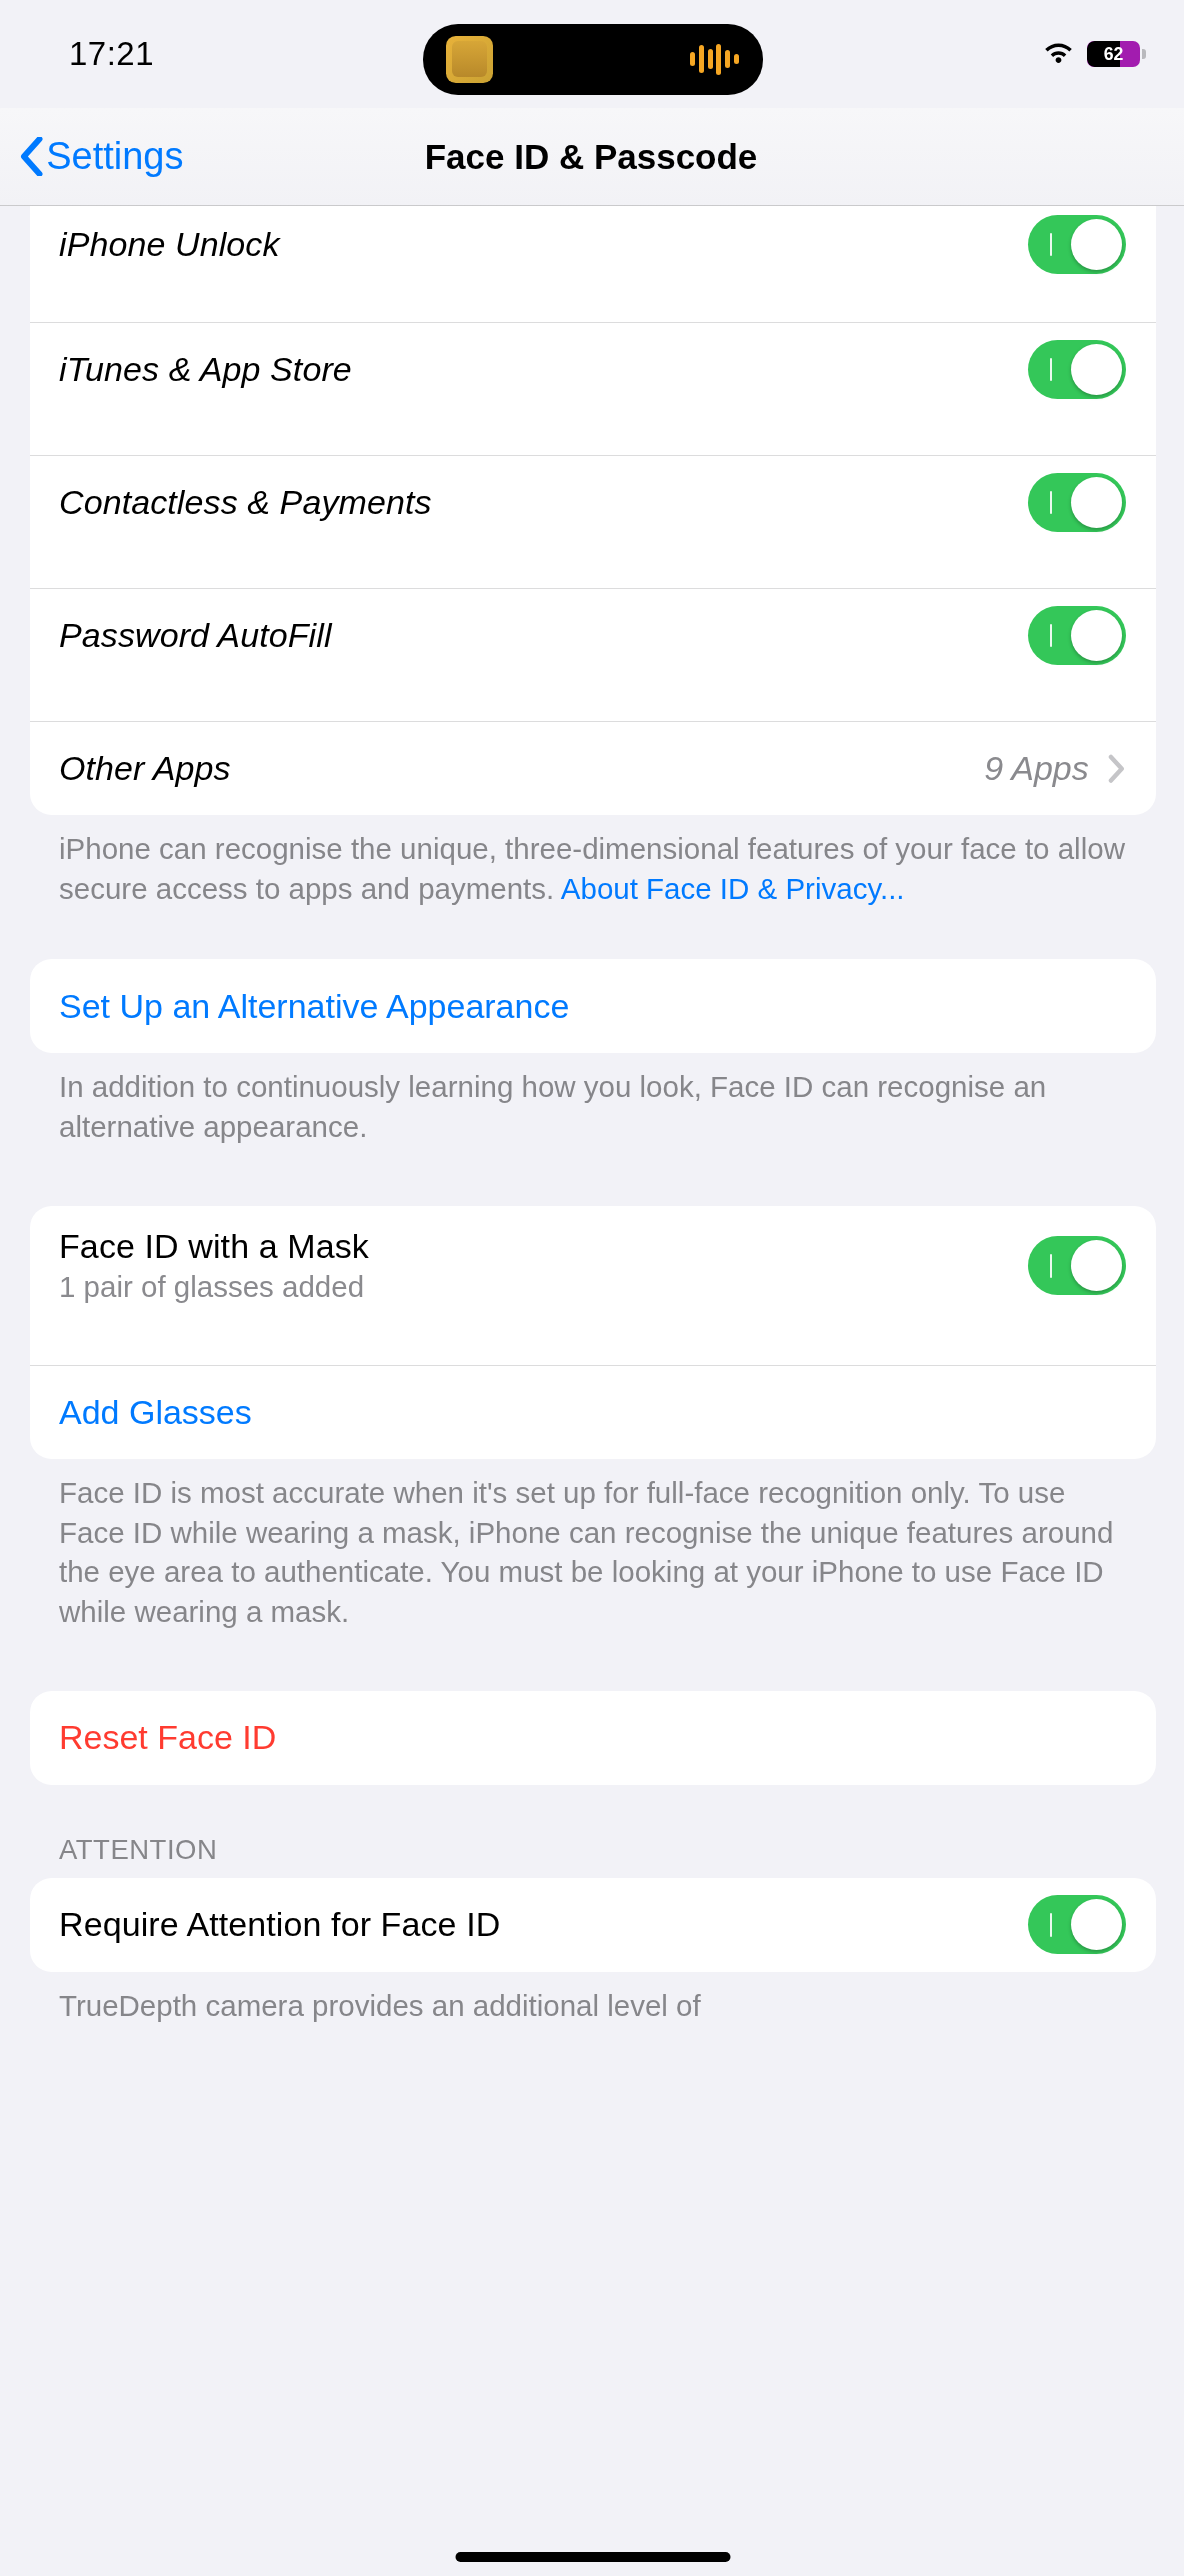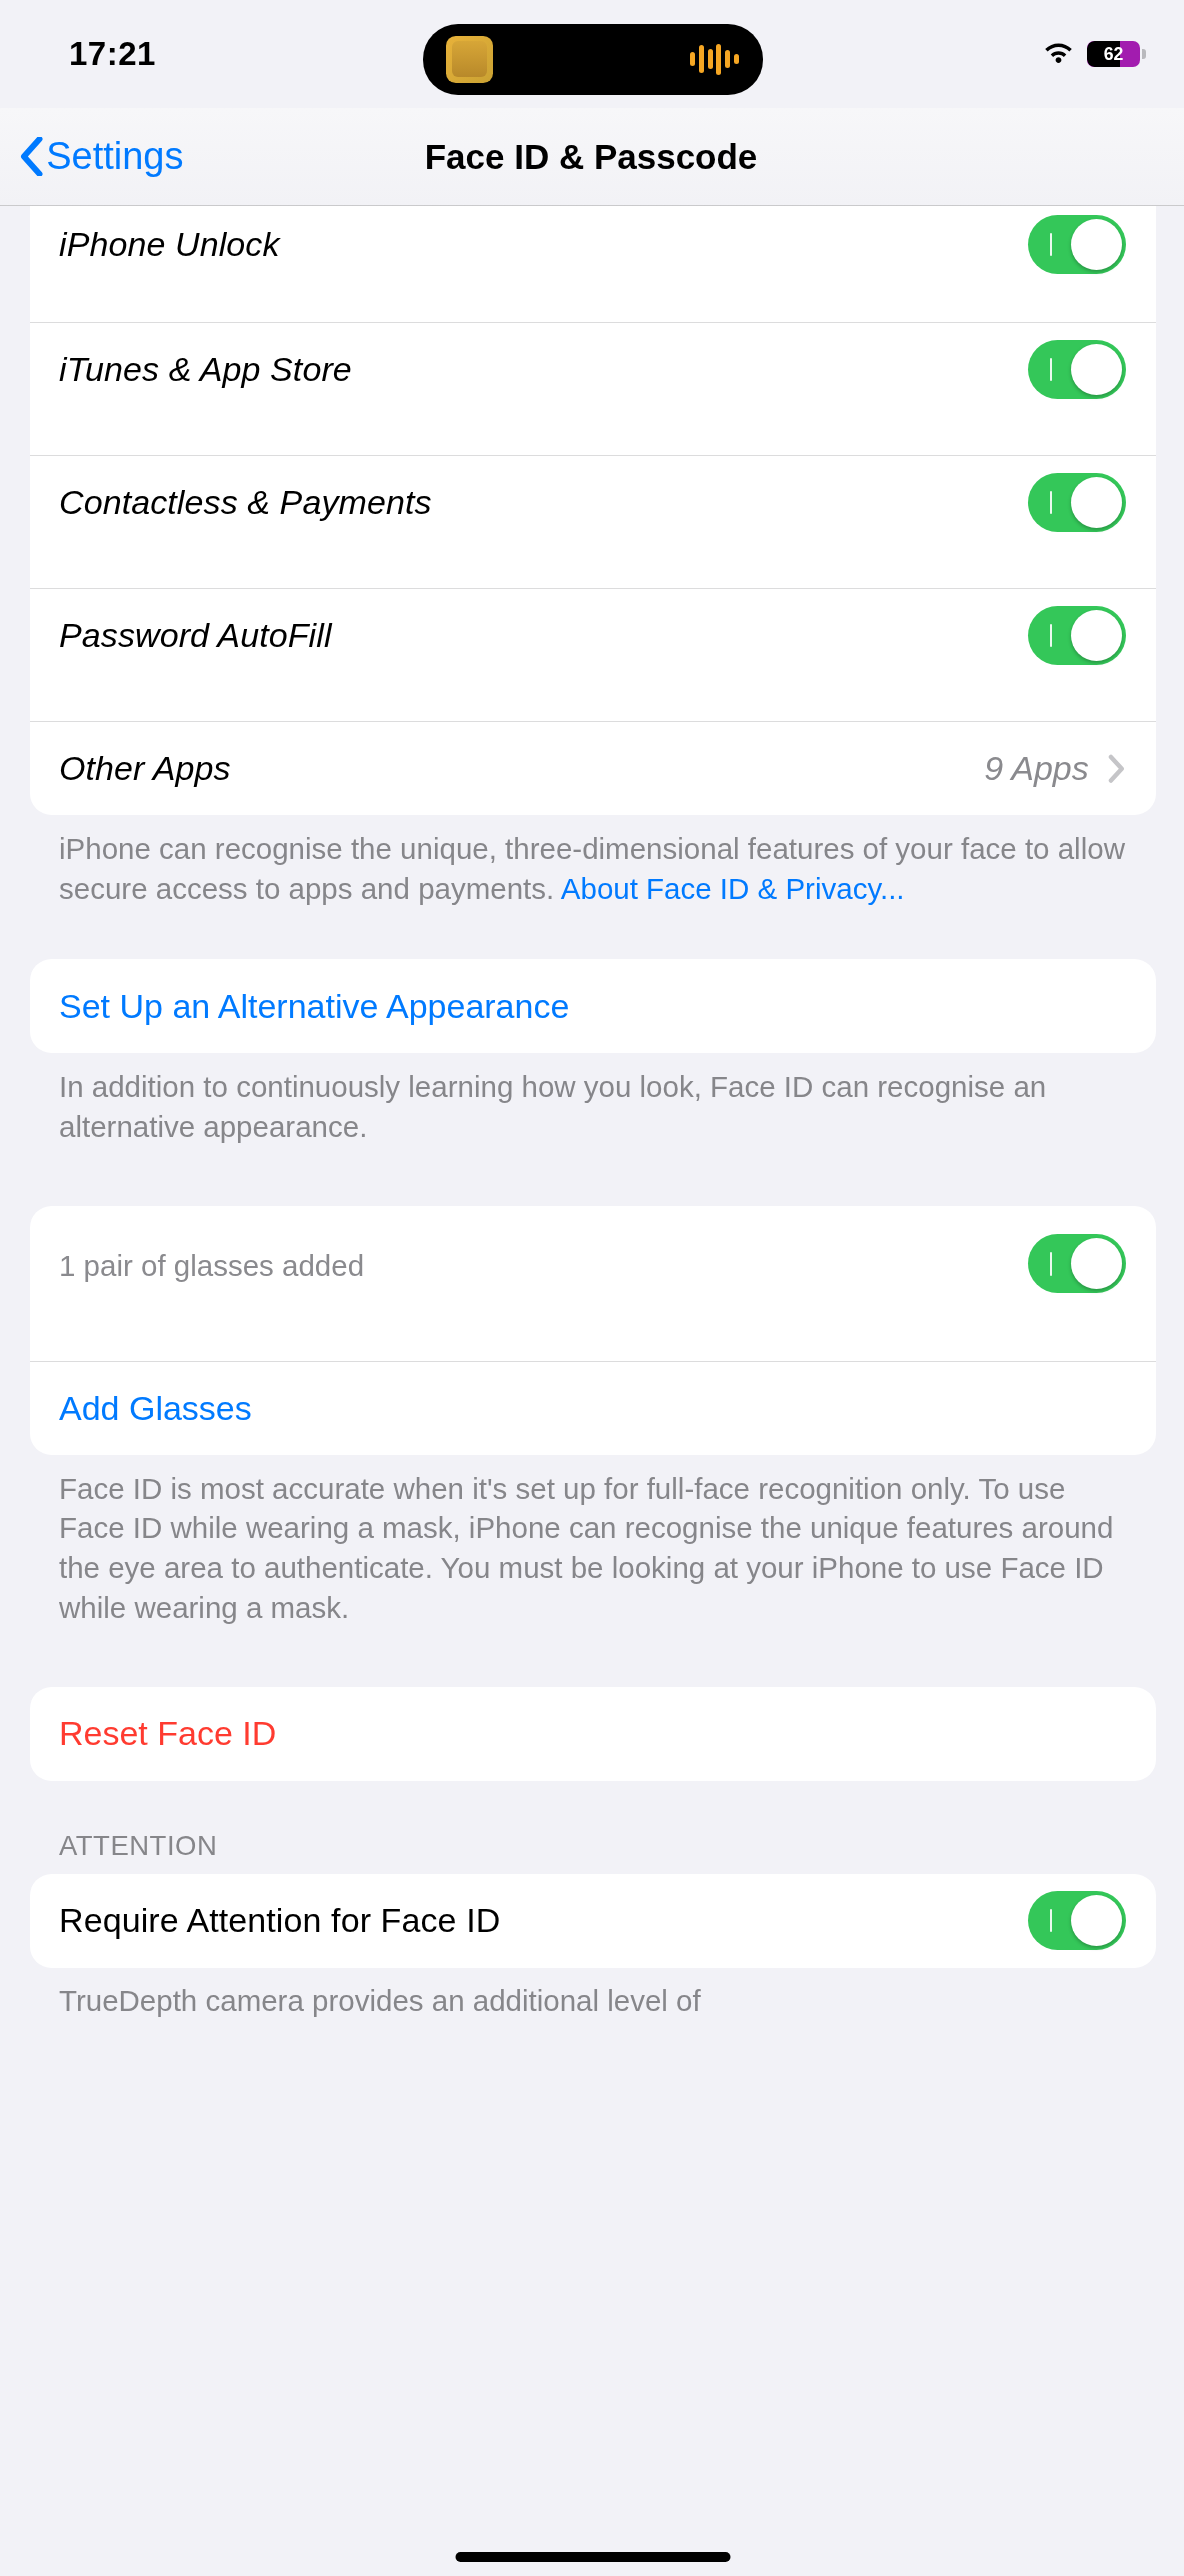--- a/index.html
+++ b/index.html
@@ -15,21 +15,21 @@
   
   .status-bar {
     display: flex;
     align-items: center;
     justify-content: space-between;
     height: 108px;
     padding: 0 39px 0 69px;
   }
   .sb-time {
     font-size: 33px;
-    font-weight: 700;
+    font-weight: 400;
     letter-spacing: 0.5px;
     width: 157px;
   }
   .sb-right {
     display: flex;
     align-items: center;
     gap: 11.8px;
     width: 157px;
     justify-content: flex-end;
   }
@@ -298,20 +298,21 @@
       <div class="row-link">Set Up an Alternative Appearance</div>
     </div>
   </div>
   <div class="footer">In addition to continuously learning how you look, Face ID can recognise an alternative appearance.</div>
 
   <div class="spacer-60"></div>
 
   <div class="group">
     <div class="row" style="min-height:116px">
       <div class="row-col">
+        <div class="row-label" style="font-size:34px">Face ID with a Mask</div>
         <div class="row-sub">1 pair of glasses added</div>
       </div>
       <div class="switch on">
           <div class="knob"></div>
         </div>
     </div>
     <div class="row">
       <div class="row-link">Add Glasses</div>
     </div>
   </div>

